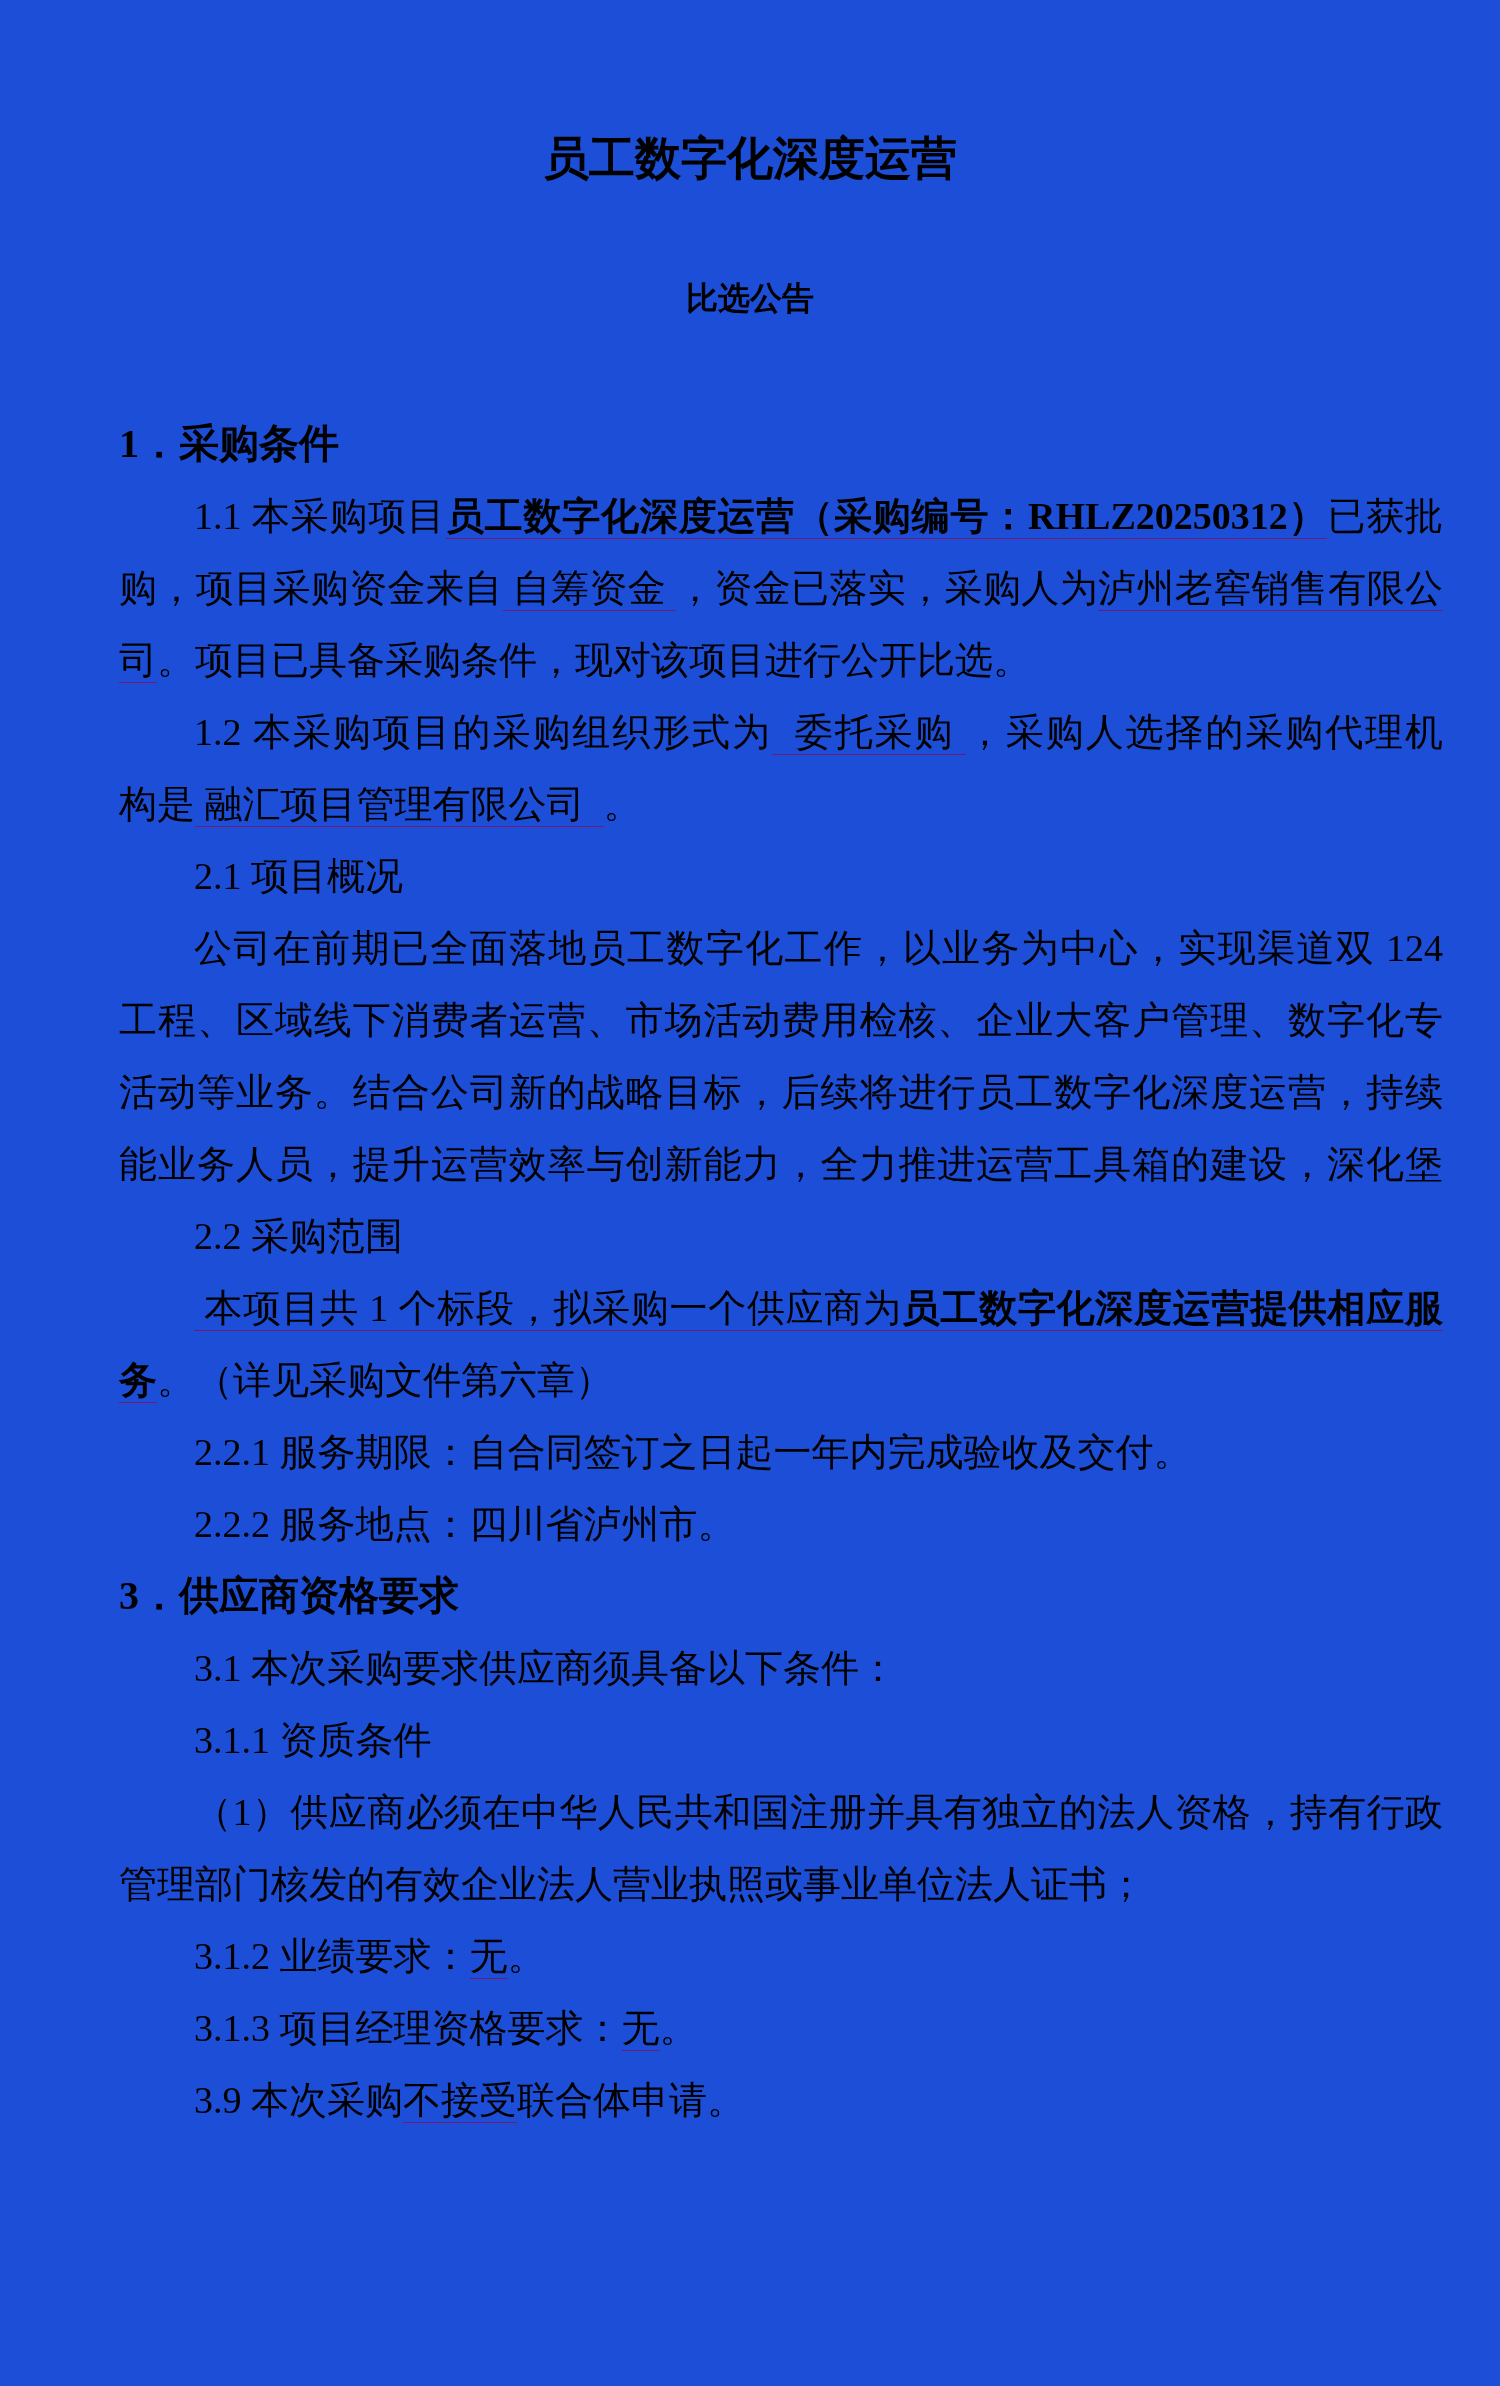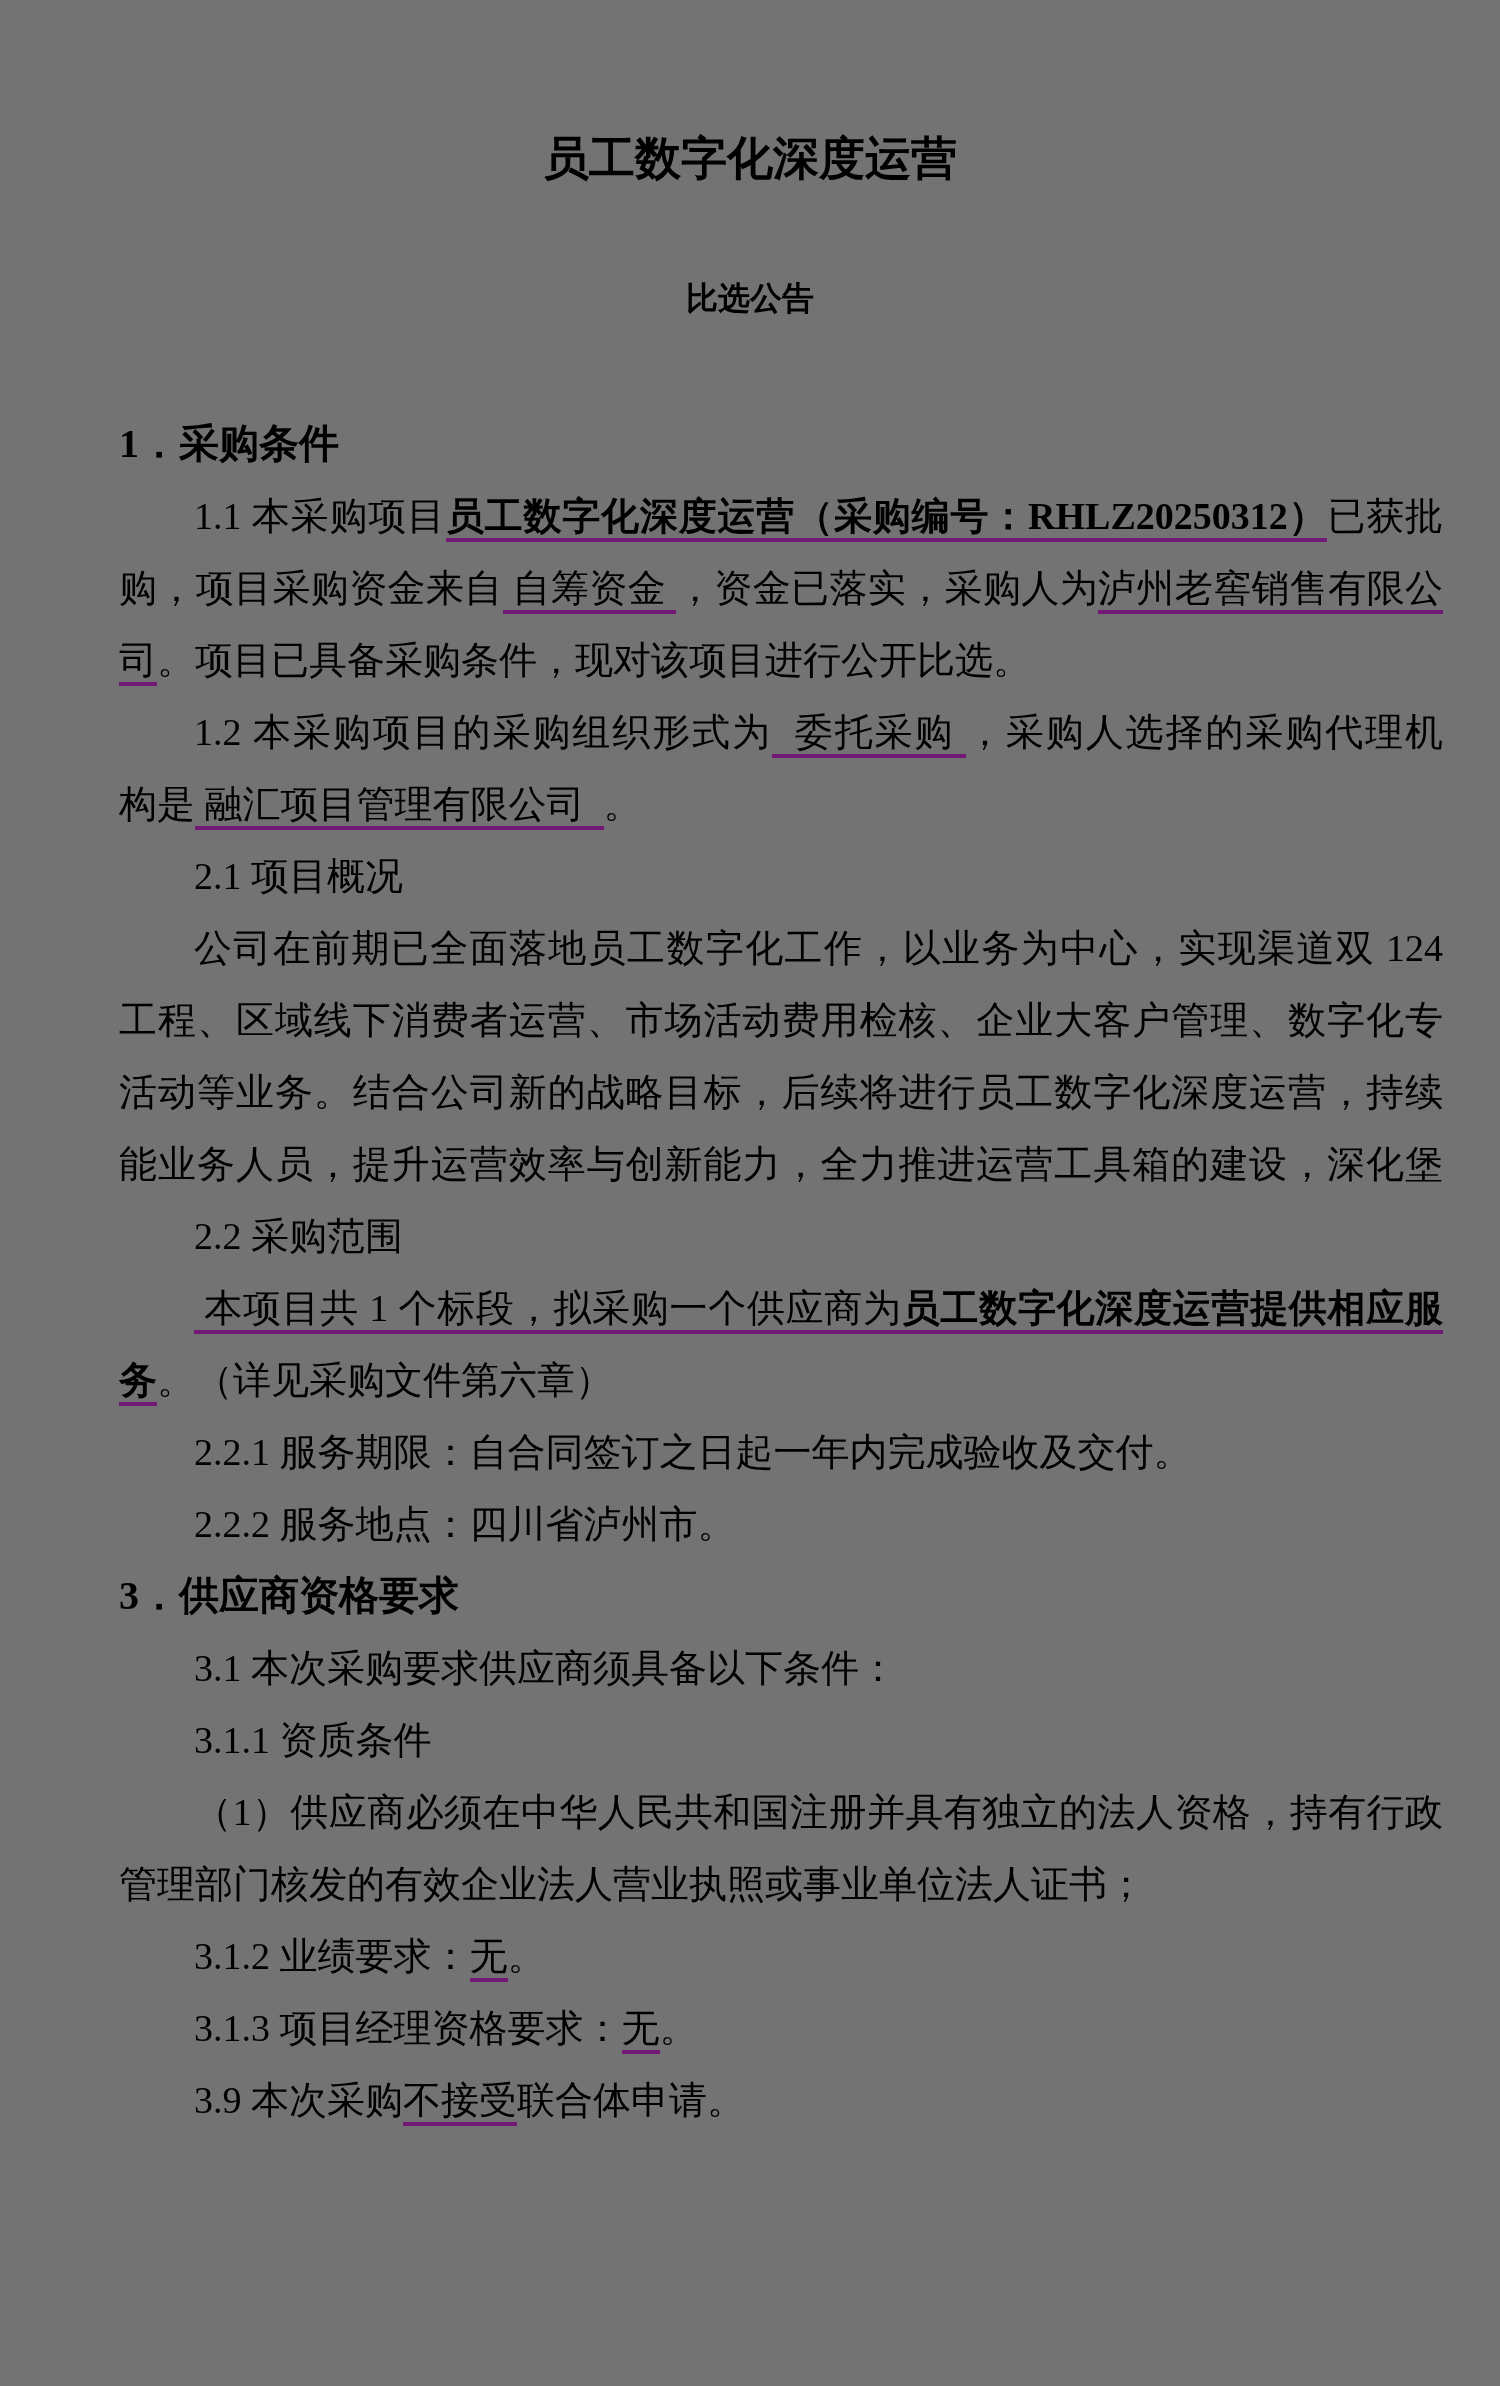--- a/index.html
+++ b/index.html
@@ -5,21 +5,21 @@
   html, body {
     margin: 0;
     padding: 0;
     background: #ffffff;
   }
   .page {
     position: relative;
     width: 1500px;
     height: 2386px;
     margin: 0 auto;
-    background: #737373;
+    background: #1d4ed8;
     color: #000000;
     font-family: "Liberation Serif", "DejaVu Serif", serif;
     overflow: hidden;
     box-sizing: border-box;
   }
   .doc-title {
     padding-top: 136px;
     font-size: 46px;
     line-height: 1;
     font-weight: bold;
@@ -54,21 +54,21 @@
   }
   .line.indent {
     padding-left: 75px;
   }
   .line.heading {
     font-weight: bold;
     font-size: 40px;
   }
   .run { display: inline; }
   .run.b { font-weight: bold; }
-  .run.u { border-bottom: 4px solid #701a75; padding-bottom: 1px; }
+  .run.u { border-bottom: 1px solid #701a75; padding-bottom: 1px; }
 </style>
 </head>
 <body>
 
 <div class="page">
   <div class="doc-title">员工数字化深度运营</div>
   <div class="doc-subtitle">比选公告</div>
   <div class="document-body">
       <div class="line heading"><span class="run">1．采购条件</span></div>
       <div class="line indent justify"><span class="run">1.1 本采购项目</span><span class="run b u">员工数字化深度运营（采购编号：RHLZ20250312）</span><span class="run">已获批采</span></div>

